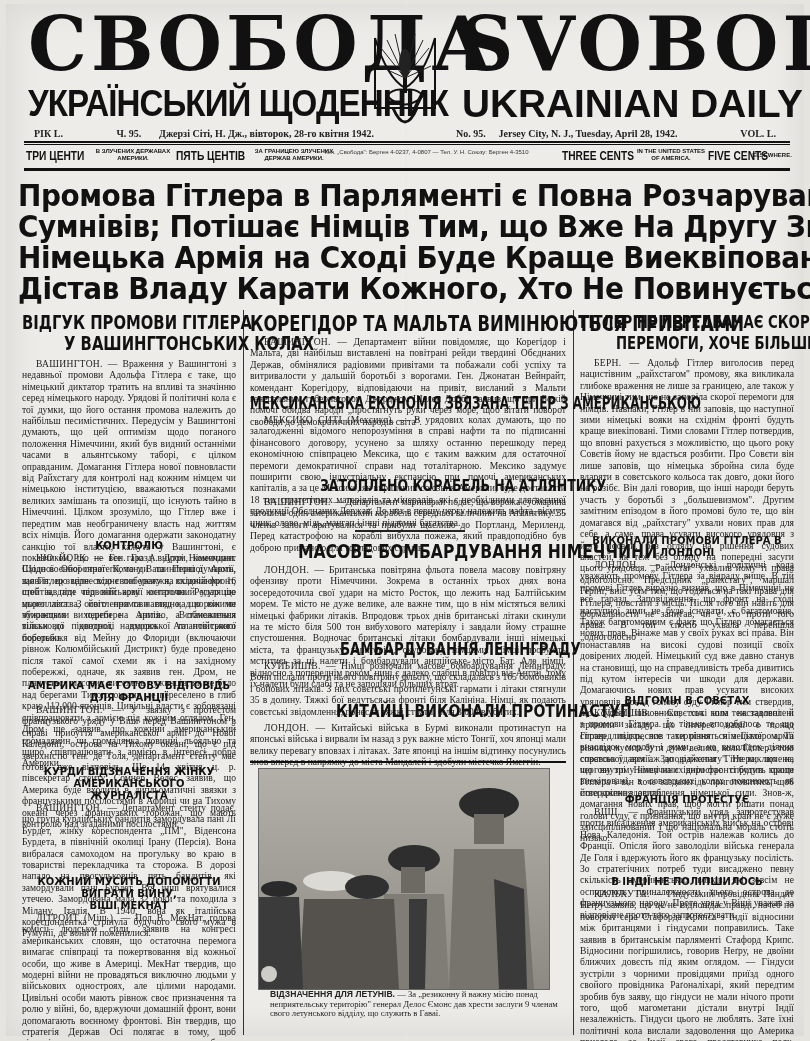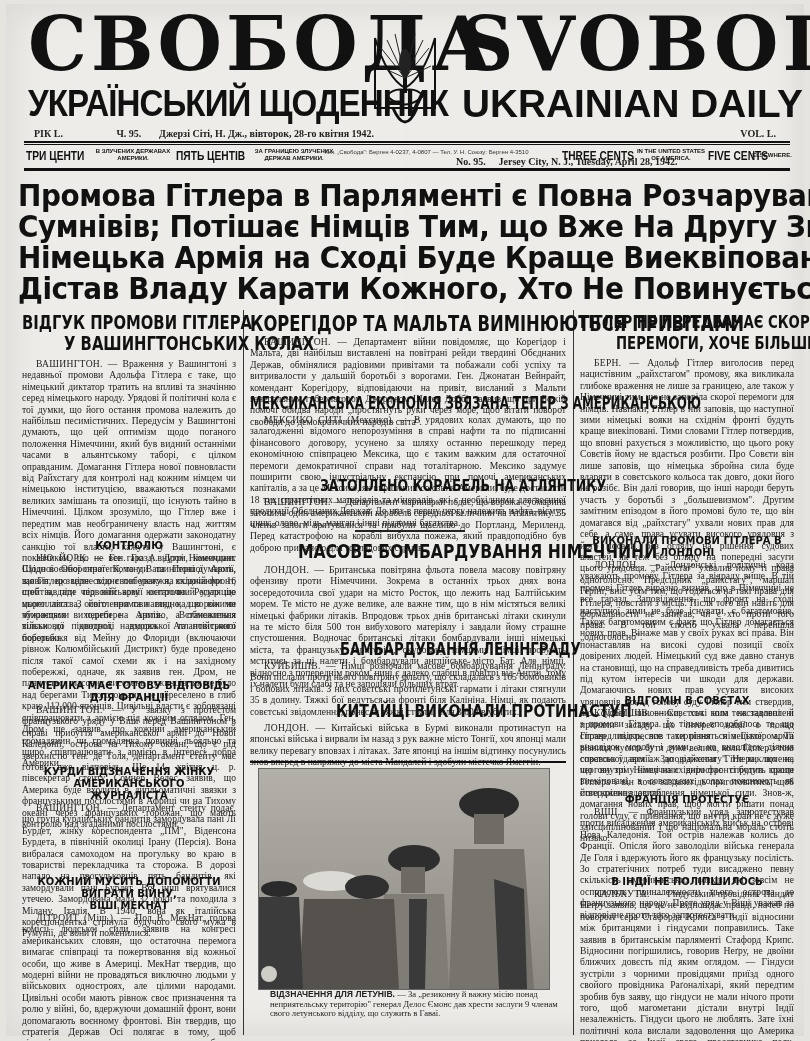--- a/index.html
+++ b/index.html
@@ -117,21 +117,21 @@
 
 <div class="mast-sub uk">УКРАЇНСЬКИЙ ЩОДЕННИК</div>
 <div class="mast-sub en">UKRAINIAN DAILY</div>
 
 <div class="dateline" style="left:34px;">
   <span style="width:80px;">РІК L.</span>
   <span style="width:40px;">Ч. 95.</span>
   <span>Джерзі Сіті, Н. Дж., вівторок, 28-го квітня 1942.</span>
 </div>
 <div class="dateline" style="left:456px;width:320px;">
-  <span style="width:40px;margin-top:28px;">No. 95.</span>
+  <span style="width:40px;">No. 95.</span>
   <span>Jersey City, N. J., Tuesday, April 28, 1942.</span>
   <span style="position:absolute;right:0;">VOL. L.</span>
 </div>
 
 <div class="rule" style="left:24px;top:141px;width:766px;height:2px;"></div>
 <div class="rule" style="left:24px;top:144px;width:766px;height:1px;"></div>
 
 <div class="pricebar">
   <span class="big" style="left:2px;">ТРИ ЦЕНТИ</span>
   <span class="small" style="left:64px;width:90px;">В ЗЛУЧЕНИХ ДЕРЖАВАХ АМЕРИКИ.</span>

